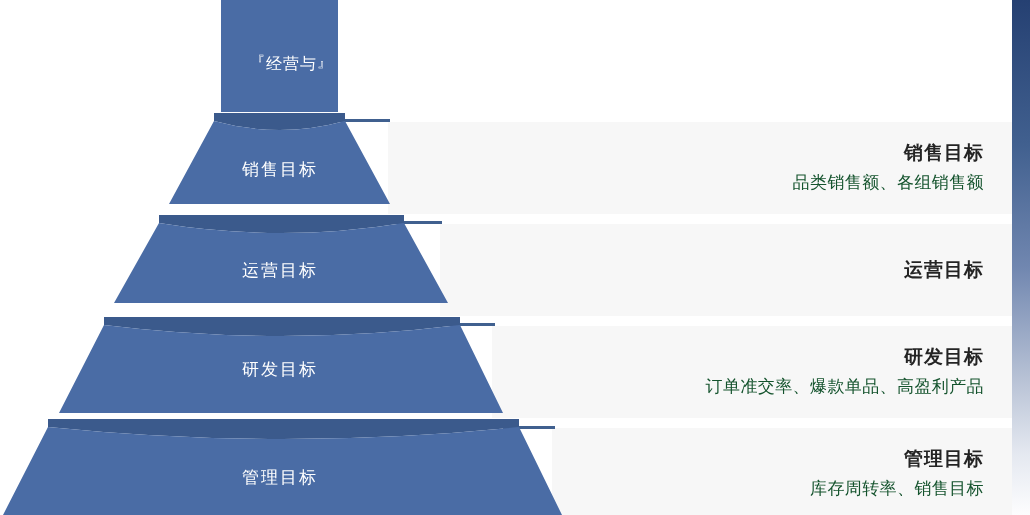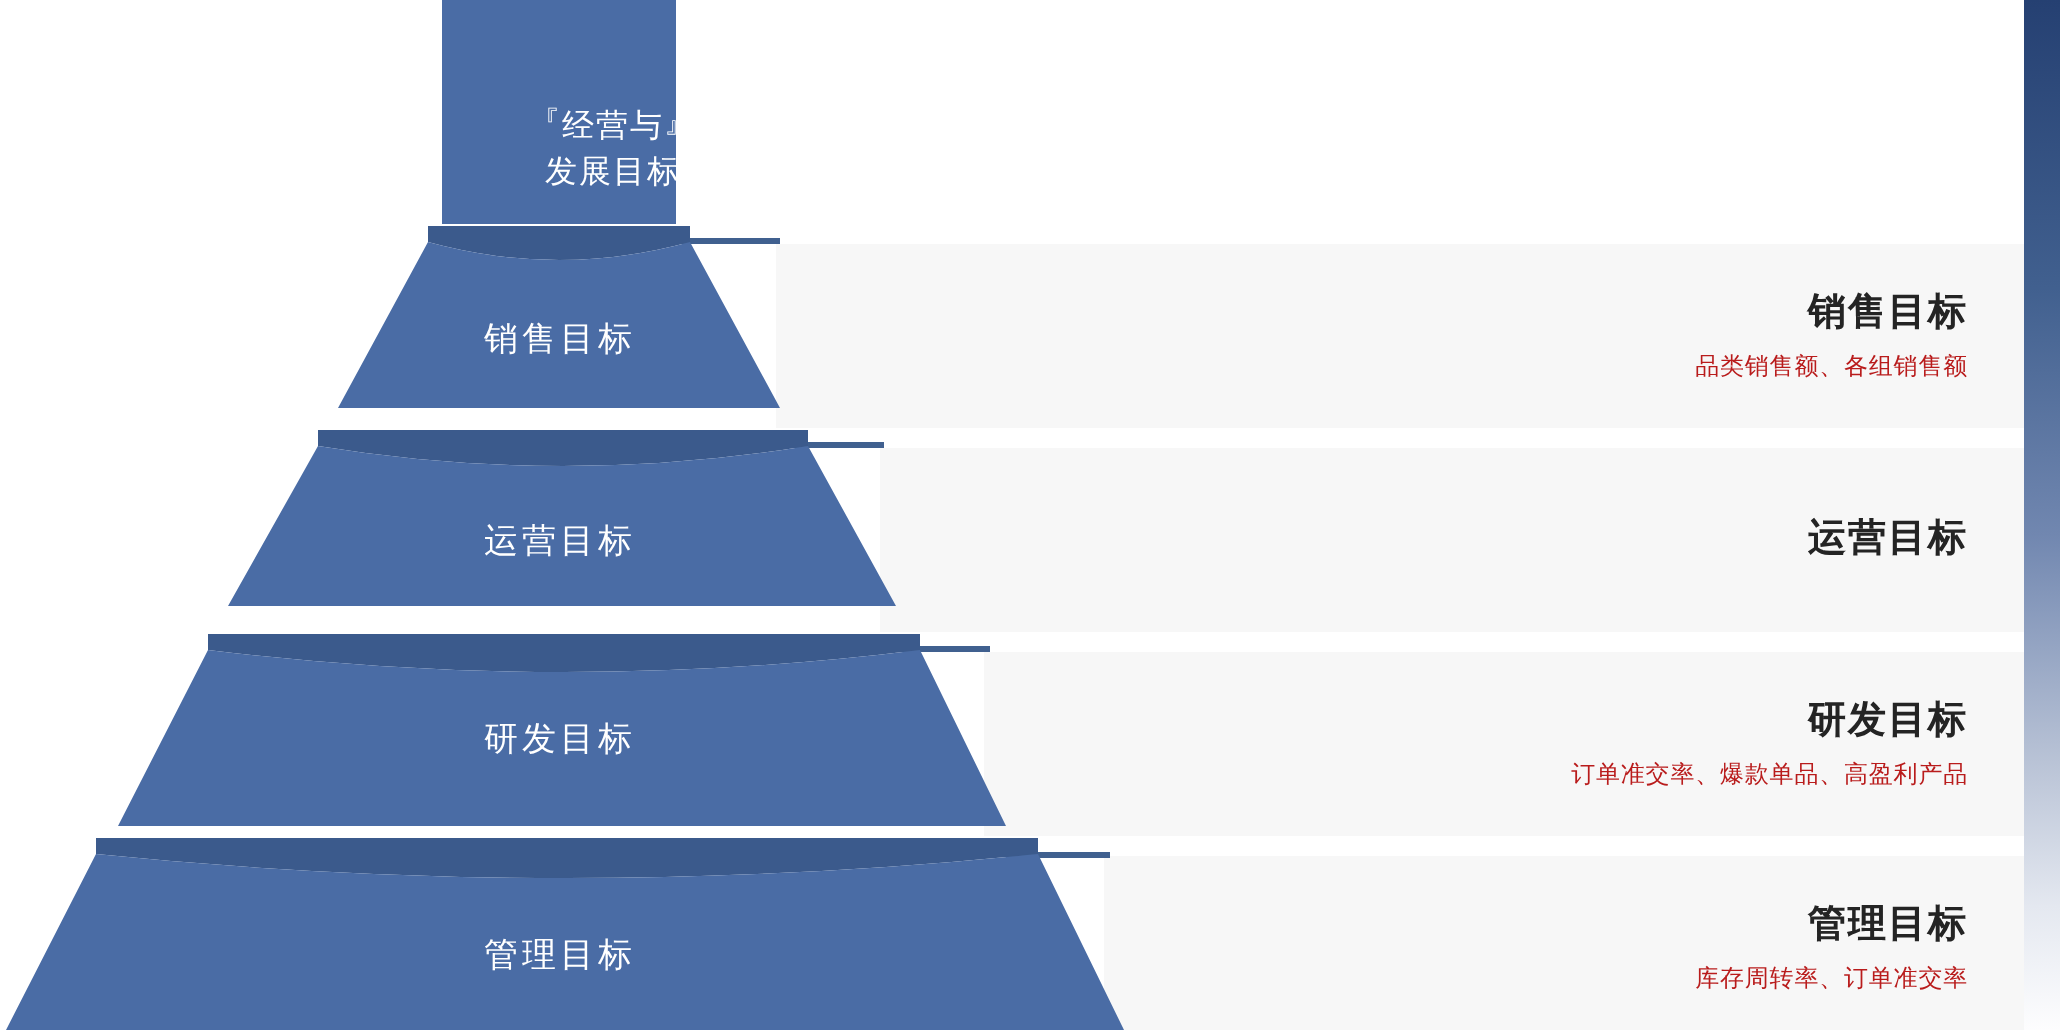--- a/index.html
+++ b/index.html
@@ -46,22 +46,22 @@
   }
   .info-title {
     font-size: 19px;
     font-weight: bold;
     color: #242424;
     letter-spacing: 1px;
     line-height: 1.35;
     white-space: nowrap;
   }
   .info-sub {
-    font-size: 12px;
-    color: #b91c1c;
+    font-size: 17px;
+    color: #14532d;
     letter-spacing: 0.4px;
     line-height: 1.5;
     margin-top: 4px;
     white-space: nowrap;
   }
 
   
   #pyramid {
     position: absolute;
     left: 0;
@@ -106,21 +106,21 @@
     <div class="info-title">运营目标</div>
   </div>
 
   <div class="info-panel" style="left:492px; top:326px; width:538px; height:92px;">
     <div class="info-title">研发目标</div>
     <div class="info-sub">订单准交率、爆款单品、高盈利产品</div>
   </div>
 
   <div class="info-panel" style="left:552px; top:428px; width:478px; height:92px;">
     <div class="info-title">管理目标</div>
-    <div class="info-sub">库存周转率、订单准交率</div>
+    <div class="info-sub">库存周转率、销售目标</div>
   </div>
 
   <div class="edge-strip"></div>
 
   <svg id="pyramid" width="1030" height="515" viewBox="0 0 1030 515">
 
     <rect x="221" y="0" width="117" height="112" fill="#4a6ca5"></rect>
 
     <rect x="338" y="119" width="52" height="3" fill="#40608f"></rect>
 
@@ -146,25 +146,24 @@
              L 503 413 L 59 413 Z" fill="#4a6ca5"></path>
 
     <rect x="503" y="426" width="52" height="3" fill="#40608f"></rect>
     <path d="M 48 419 L 519 419 L 519 427
              Q 283 451 48 427 Z" fill="#3b5a8c"></path>
     <path d="M 48 427
              Q 283 451 519 427
              L 562 515 L 3 515 Z" fill="#4a6ca5"></path>
   </svg>
 
-  <div class="apex-label" style="left:238px; top:52px; width:137px;">
+  <div class="apex-label" style="left:223px; top:52px; width:137px;">
     <div>
       <span class="quote-open">『</span><span>经营与</span><span class="quote-close">』</span>
     </div>
-    <div>发展目标</div>
   </div>
 
   <div class="tier-label" style="left:180px; top:158px; width:200px;">销售目标</div>
 
   <div class="tier-label" style="left:180px; top:259px; width:200px;">运营目标</div>
 
   <div class="tier-label" style="left:180px; top:358px; width:200px;">研发目标</div>
 
   <div class="tier-label" style="left:180px; top:466px; width:200px;">管理目标</div>
 

